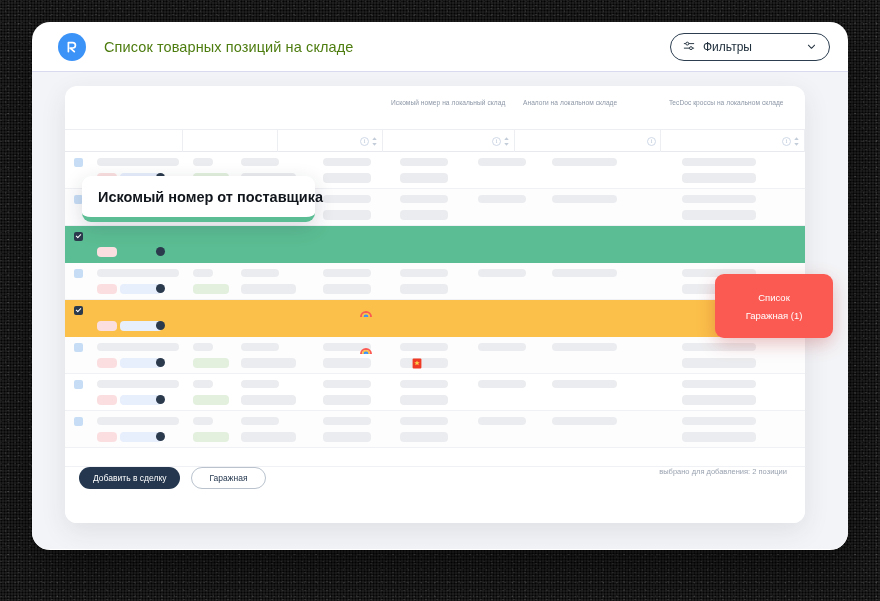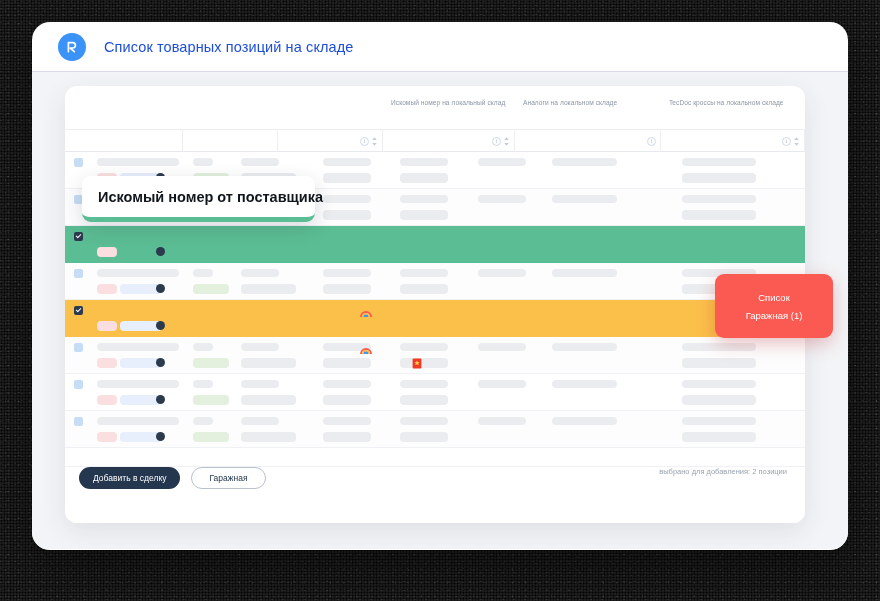--- a/index.html
+++ b/index.html
@@ -58,21 +58,21 @@
     border-radius: 50%;
     background: #3b93f7;
     display: flex; align-items: center; justify-content: center;
     flex: 0 0 auto;
   }
   #brand-logo svg { display: block; }
 
   #page-title {
     margin-left: 18px;
     font-size: 14.5px;
-    color: #1d4ed8;
+    color: #4d7c0f;
     letter-spacing: .1px;
     white-space: nowrap;
   }
 
   #filters-button {
     margin-left: auto;
     height: 28px;
     min-width: 160px;
     border: 1px solid #2c3e50;
     border-radius: 14px;
@@ -314,20 +314,36 @@
 
   <div id="app-header">
     <div id="brand-logo">
       <svg width="16" height="16" viewBox="0 0 16 16" aria-hidden="true">
         <path d="M4.4 12.6 V3.6 h4.3 a2.7 2.7 0 0 1 0 5.4 H6.2 l4.1 3.6" fill="none" stroke="#ffffff" stroke-width="1.7" stroke-linecap="round" stroke-linejoin="round"></path>
       </svg>
     </div>
 
     <div id="page-title">Список товарных позиций на складе</div>
 
+    <div id="filters-button">
+      <span>
+        <svg width="12" height="12" viewBox="0 0 14 14" aria-hidden="true">
+          <line x1="1.5" y1="4.2" x2="12.5" y2="4.2" stroke="#21303d" stroke-width="1.1" stroke-linecap="round"></line>
+          <line x1="1.5" y1="9.5" x2="12.5" y2="9.5" stroke="#21303d" stroke-width="1.1" stroke-linecap="round"></line>
+          <circle cx="5" cy="4.2" r="1.7" fill="#ffffff" stroke="#21303d" stroke-width="1.1"></circle>
+          <circle cx="9.3" cy="9.5" r="1.7" fill="#ffffff" stroke="#21303d" stroke-width="1.1"></circle>
+        </svg>
+      </span>
+      <span class="fb-label">Фильтры</span>
+      <span>
+        <svg width="11" height="11" viewBox="0 0 12 12" aria-hidden="true">
+          <path d="M2.6 4.6 L6 8 L9.4 4.6" fill="none" stroke="#21303d" stroke-width="1.1" stroke-linecap="round" stroke-linejoin="round"></path>
+        </svg>
+      </span>
+    </div>
   </div>
 
   <div id="app-body">
 
     <div id="modal-panel">
 
       <div id="table-area">
         <div class="thead" id="thead">
             <div class="th" style="left: 326px;">Искомый номер на локальный склад</div>
             <div class="th" style="left: 458px;">Аналоги на локальном складе</div>

